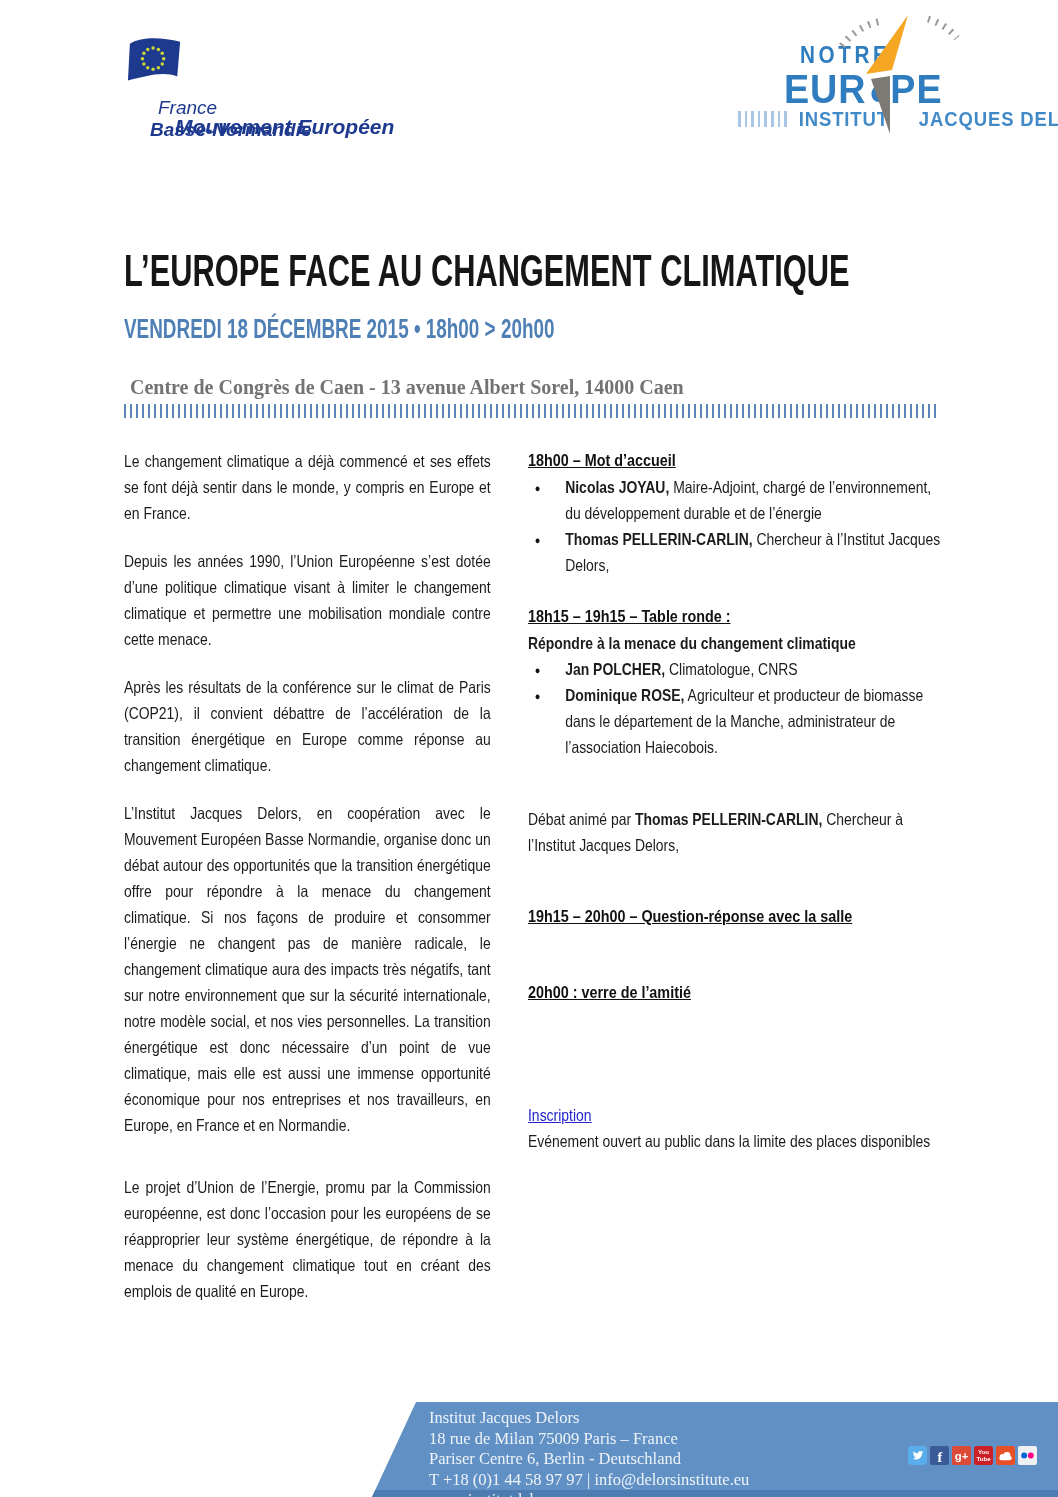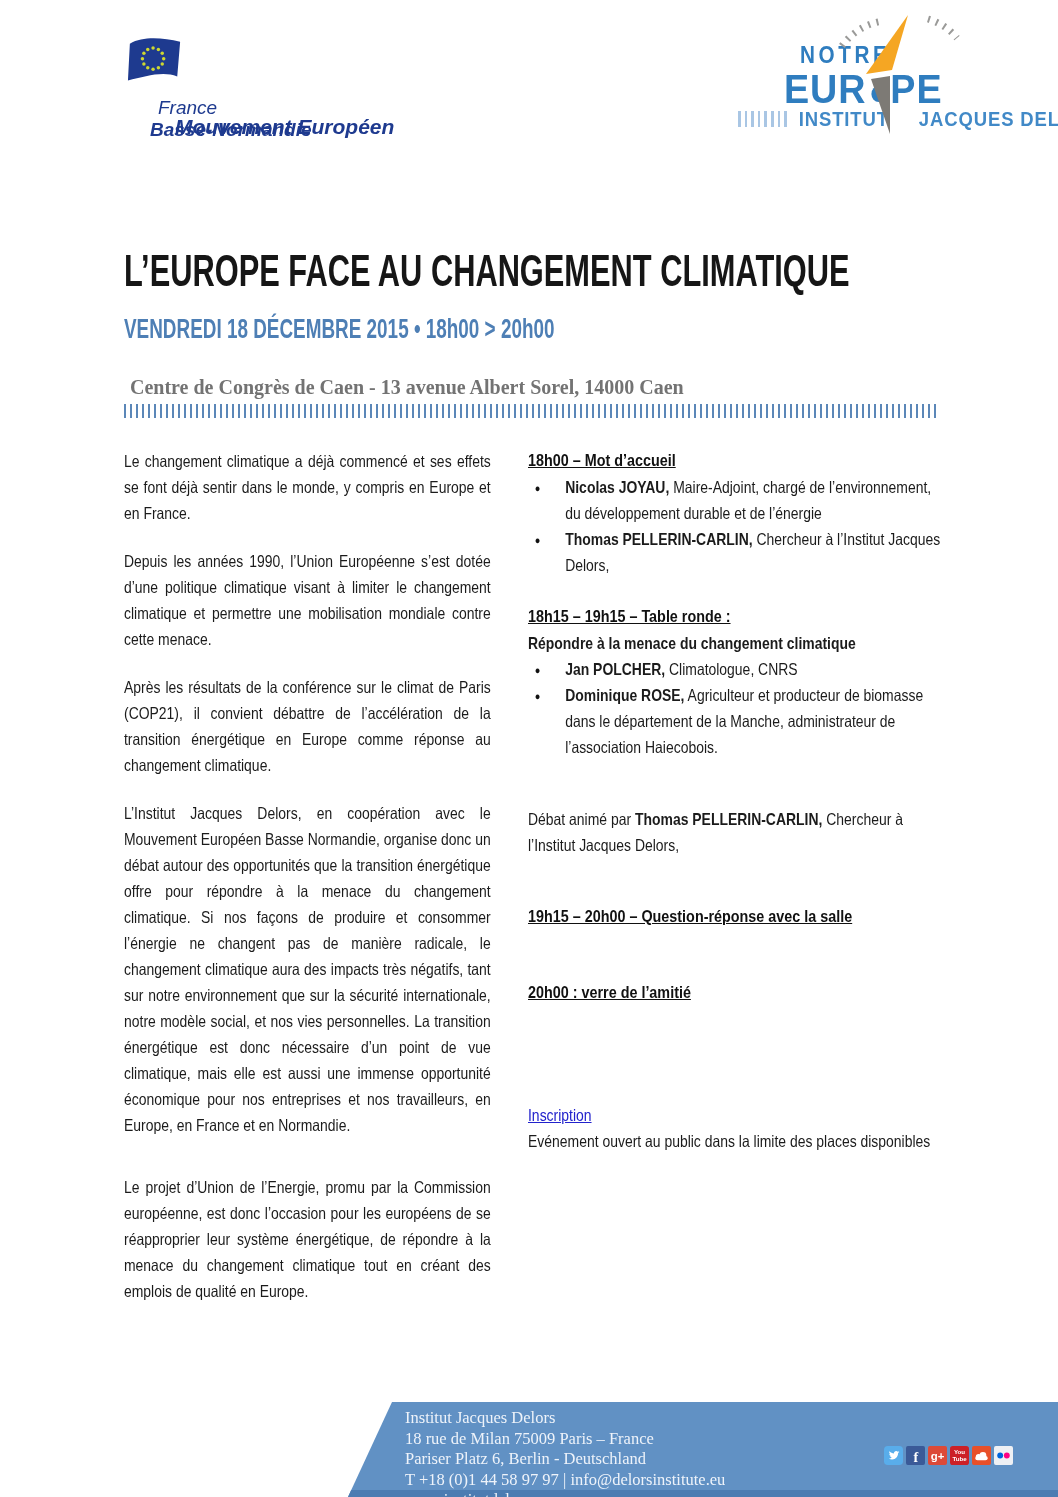--- a/index.html
+++ b/index.html
@@ -50,21 +50,21 @@
   .mt-sec{margin-top:26px;}
   .moderator{margin-top:46px;}
   .h-qr{margin-top:46px;}
   .h-verre{margin-top:50px;}
   .inscription{margin-top:96px;}
   .inscription a{color:#2222cc;text-decoration:underline;cursor:pointer;}
 
   
   .footer{position:absolute;left:0;bottom:0;width:1058px;height:95px;}
   .f-bg{position:absolute;inset:0;background:#6191c4;
-        clip-path:polygon(392px 0,1058px 0,1058px 95px,348px 95px);}
+        clip-path:polygon(392px 0,1058px 0,1058px 95px,348px 95px);margin-left:24px;}
   .f-strip{position:absolute;left:0;right:0;bottom:0;height:7px;background:#4c7cb2;}
   .f-lines{position:absolute;left:405px;top:6px;color:#eef3fa;font-family:"Liberation Serif",serif;
            font-size:16.5px;line-height:20.5px;}
   .f-social{position:absolute;left:884px;top:44px;display:flex;gap:3px;}
   .sic{display:inline-block;width:19px;height:19px;cursor:pointer;}
 </style>
 </head>
 <body>
 
 <div class="page">
@@ -155,21 +155,21 @@
       <div>Evénement ouvert au public dans la limite des places disponibles</div>
     </div>
   </div>
 
   <footer class="footer">
     <div class="f-bg">
       <div class="f-strip"></div>
       <div class="f-lines">
         <div>Institut Jacques Delors</div>
         <div>18 rue de Milan 75009 Paris – France</div>
-        <div>Pariser Platz 6, Berlin - Deutschland</div>
+        <div>Pariser Centre 6, Berlin - Deutschland</div>
         <div>T +18 (0)1 44 58 97 97 | info@delorsinstitute.eu</div>
         <div>www.institutdelors.eu</div>
       </div>
       <div class="f-social">
         <span class="sic">
           <svg width="19" height="19" viewBox="0 0 20 20">
             <rect width="20" height="20" rx="4" fill="#59adeb"></rect>
             <path fill="#fff" d="M16.3 6.3c-.4.2-.9.3-1.3.4.5-.3.8-.8 1-1.3-.5.3-1 .5-1.5.6-.4-.5-1-.8-1.7-.8-1.3 0-2.3 1-2.3 2.3l.1.5c-1.9-.1-3.6-1-4.8-2.4-.2.3-.3.7-.3 1.1 0 .8.4 1.5 1 1.9-.4 0-.7-.1-1-.3v.1c0 1.1.8 2 1.8 2.2-.2.1-.4.1-.6.1l-.4-.1c.3.9 1.1 1.6 2.1 1.6-.8.6-1.7.9-2.8.9h-.5c1 .6 2.1 1 3.4 1 4 0 6.3-3.4 6.3-6.3v-.3c.4-.3.8-.7 1.1-1.2z"></path>
           </svg>
         </span>

